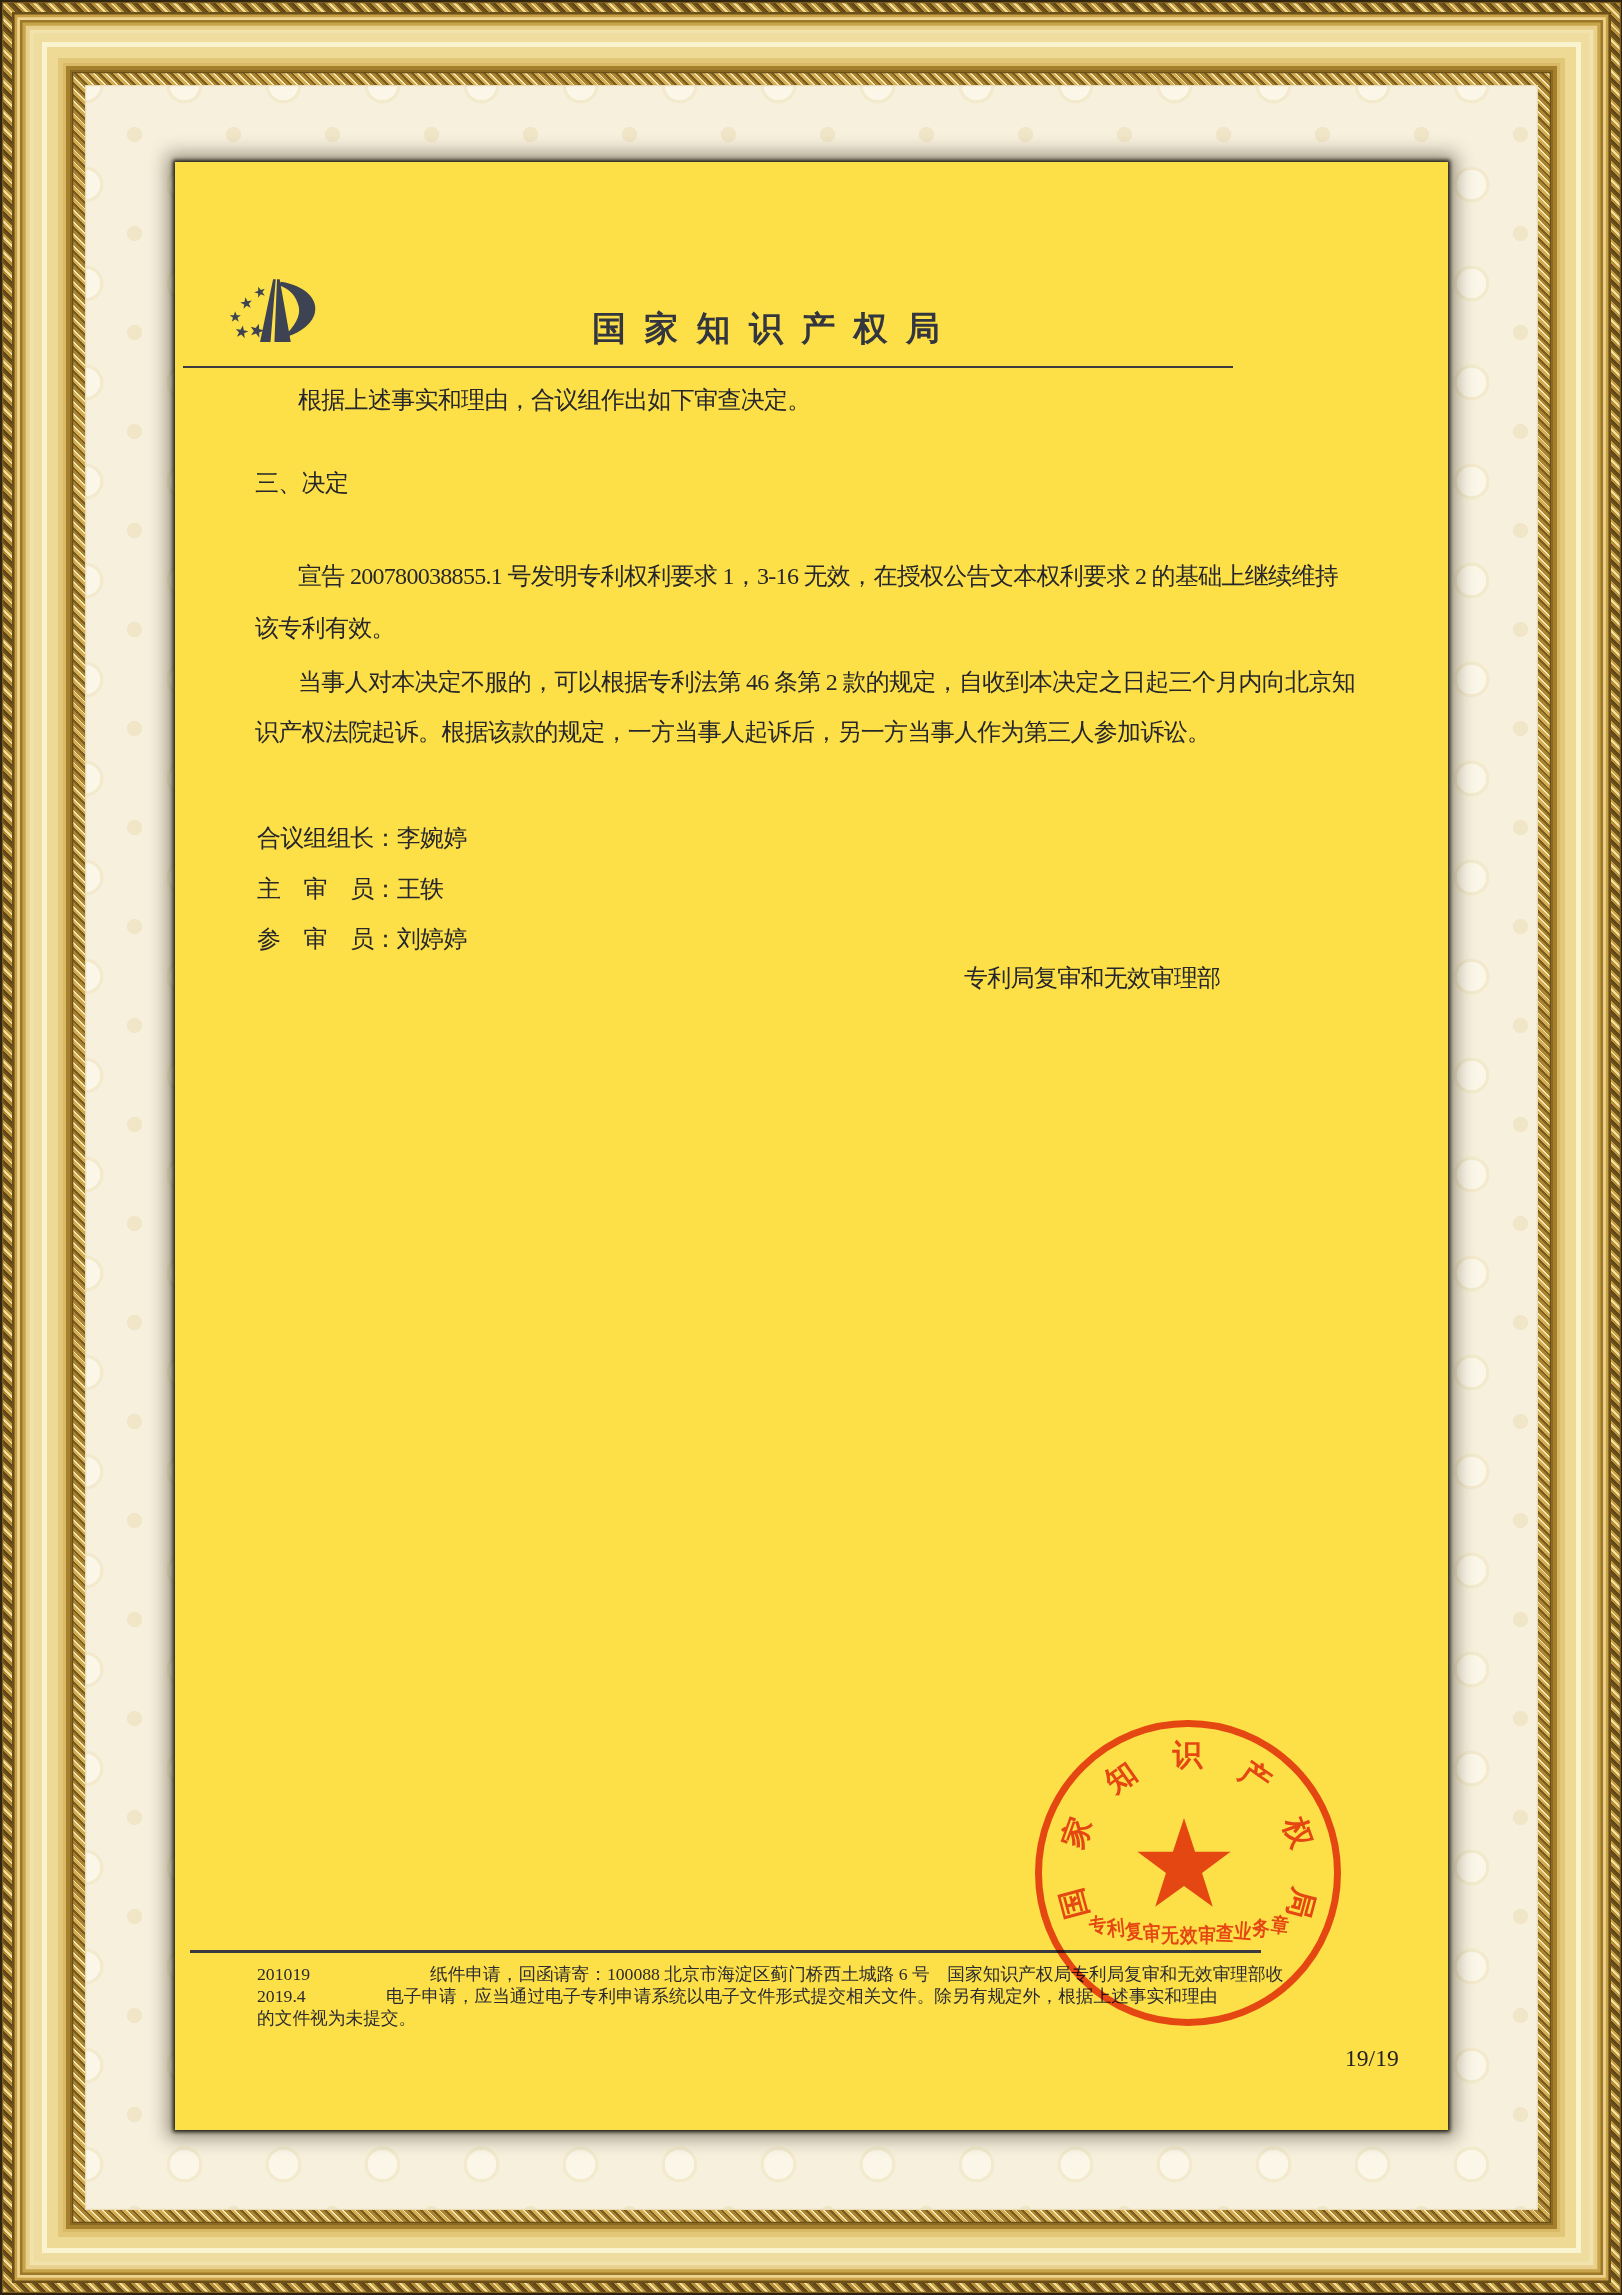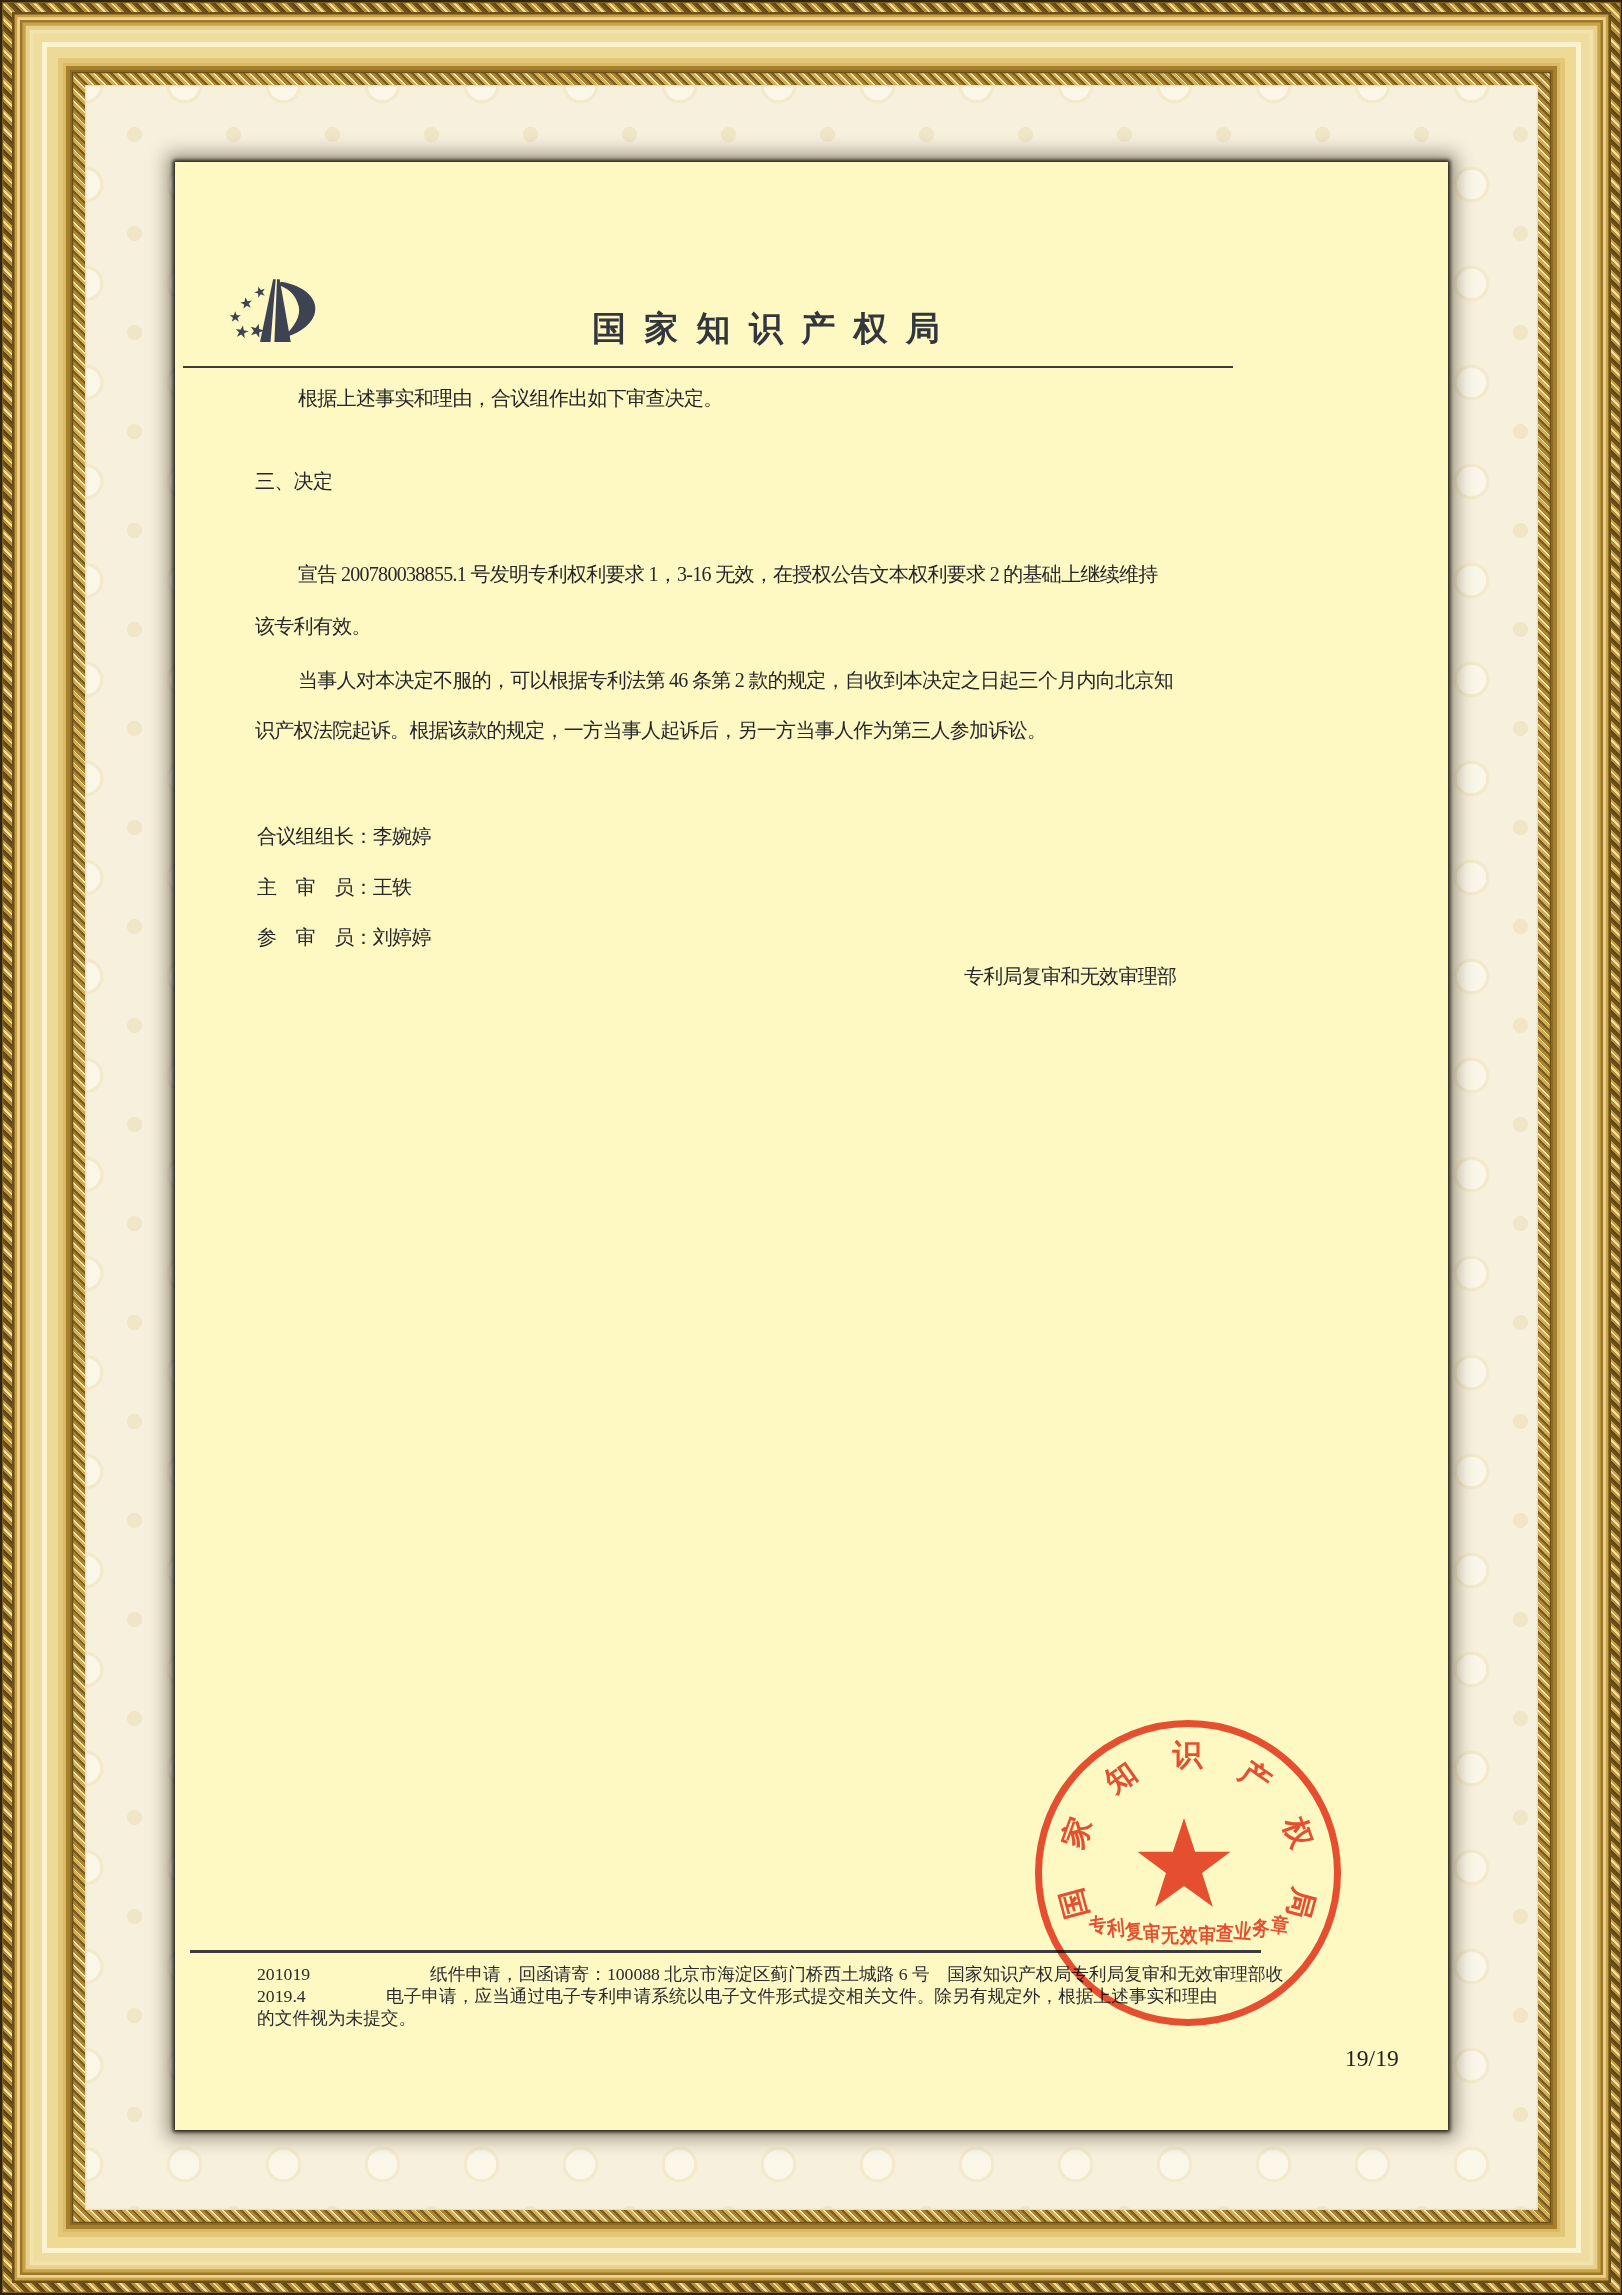--- a/index.html
+++ b/index.html
@@ -31,24 +31,24 @@
     box-shadow:inset 0 0 0 1.3px #6b4f18;}
   .mat{position:absolute;inset:85px;background-color:#f7f0dd;
     background-image:
       radial-gradient(circle, rgba(236,222,180,.55) 0 7.2px, rgba(236,222,180,0) 7.9px),
       radial-gradient(circle, rgba(252,247,233,.9) 0 14.4px, rgba(238,226,188,.45) 15px 17.7px, rgba(238,226,188,0) 18.3px);
     background-size:99px 99px,99px 99px;
     background-position:0 0,50px 50px;
     box-shadow:inset 0 0 0 1.3px #e8dcbb;}
 
   
-  .page{position:absolute;left:175px;top:162px;width:1273px;height:1968px;background:#fef9c3;
+  .page{position:absolute;left:175px;top:162px;width:1273px;height:1968px;background:#fde047;
     box-shadow:0 0 3.9px 2px rgba(10,8,4,.9), 0 0 17px 7.9px rgba(40,30,10,.45);}
   .abs{position:absolute;}
-  .cn{color:#26262b;font-size:20px;line-height:1.2;white-space:nowrap;letter-spacing:-0.7px;}
+  .cn{color:#26262b;font-size:24px;line-height:1.2;white-space:nowrap;letter-spacing:-0.7px;}
   .title{color:#33363e;font-size:34px;font-weight:700;letter-spacing:18.3px;white-space:nowrap;}
   .rule{background:#3b3b3f;}
   .footer-small{color:#2b2b30;font-size:17.7px;line-height:1.25;white-space:nowrap;}
   .pagenum{color:#222;font-size:23.6px;}
 
   
   .seal{position:absolute;left:859px;top:1557px;width:308px;height:308px;
         mix-blend-mode:multiply;opacity:.92;color:#e4422c;}
   .seal-ring{position:absolute;inset:1.3px;border:7.2px solid #e4422c;border-radius:50%;}
   .seal-arc-char{position:absolute;width:31px;height:31px;font-size:30px;font-weight:700;

